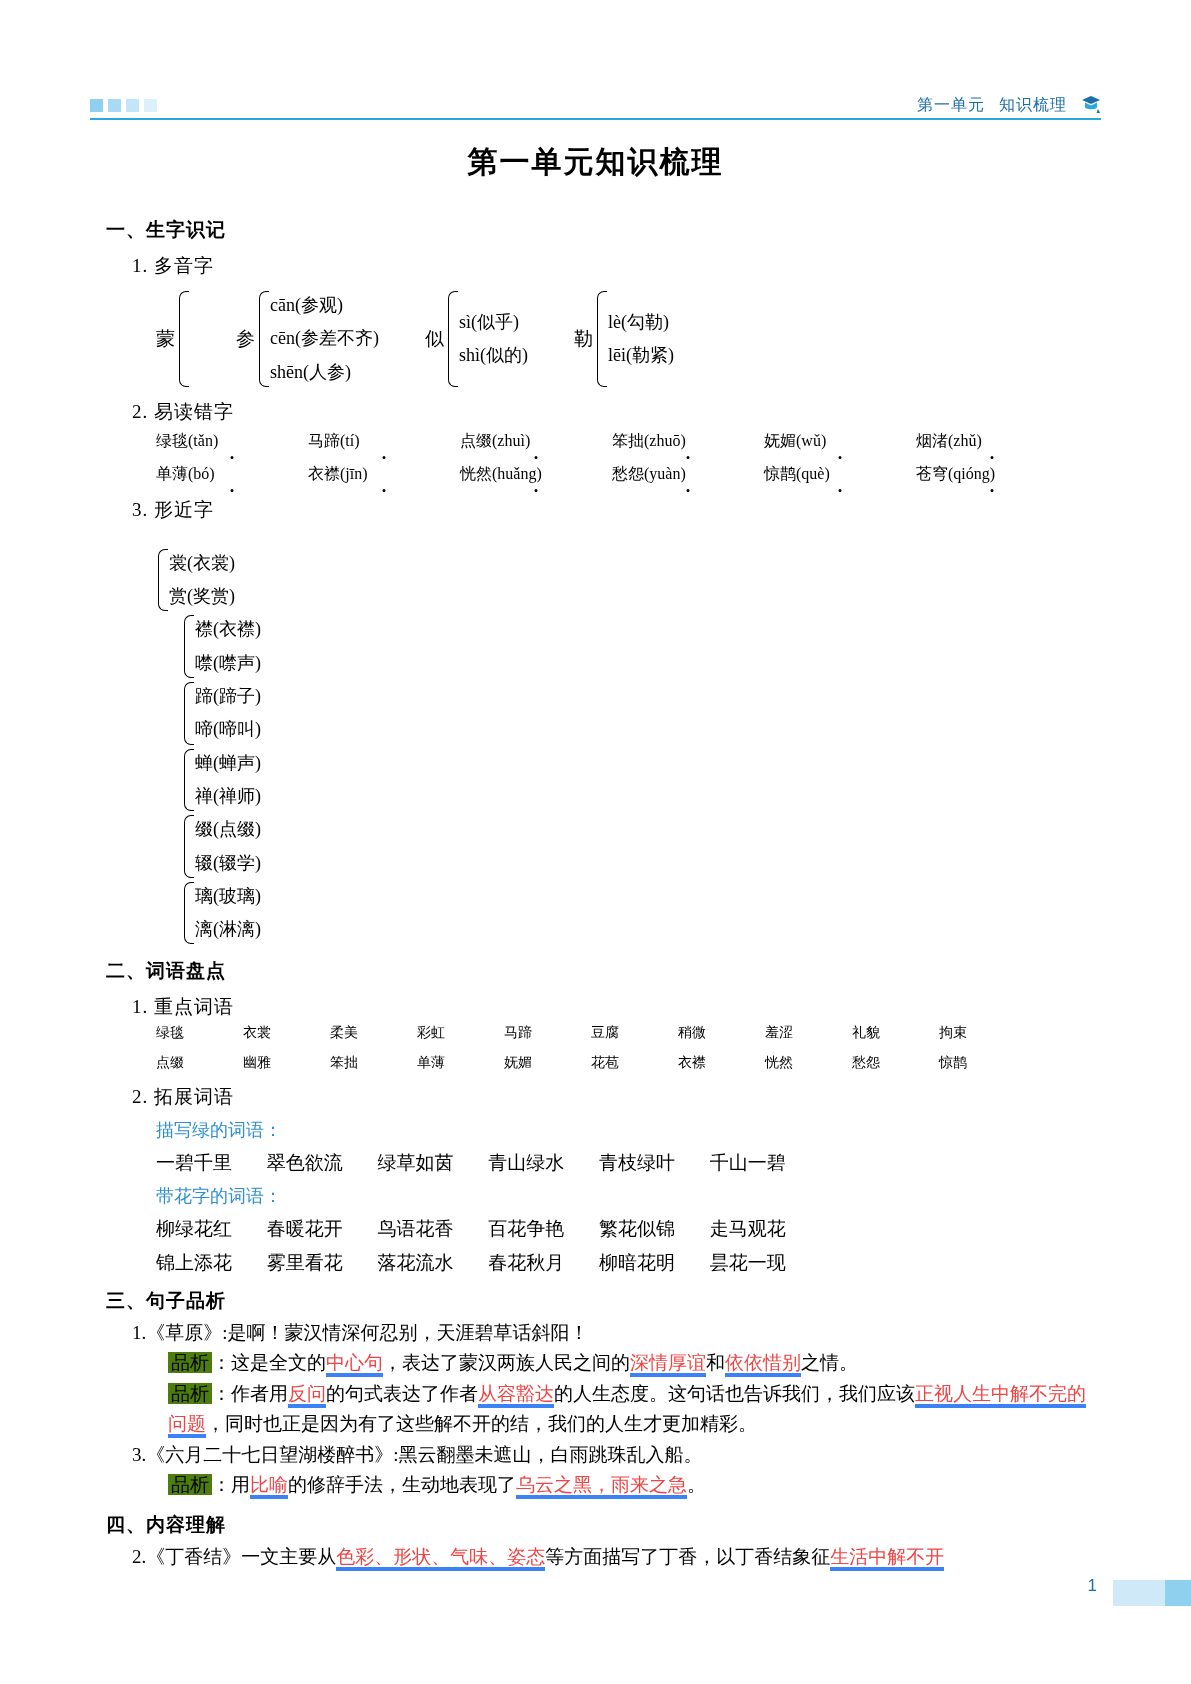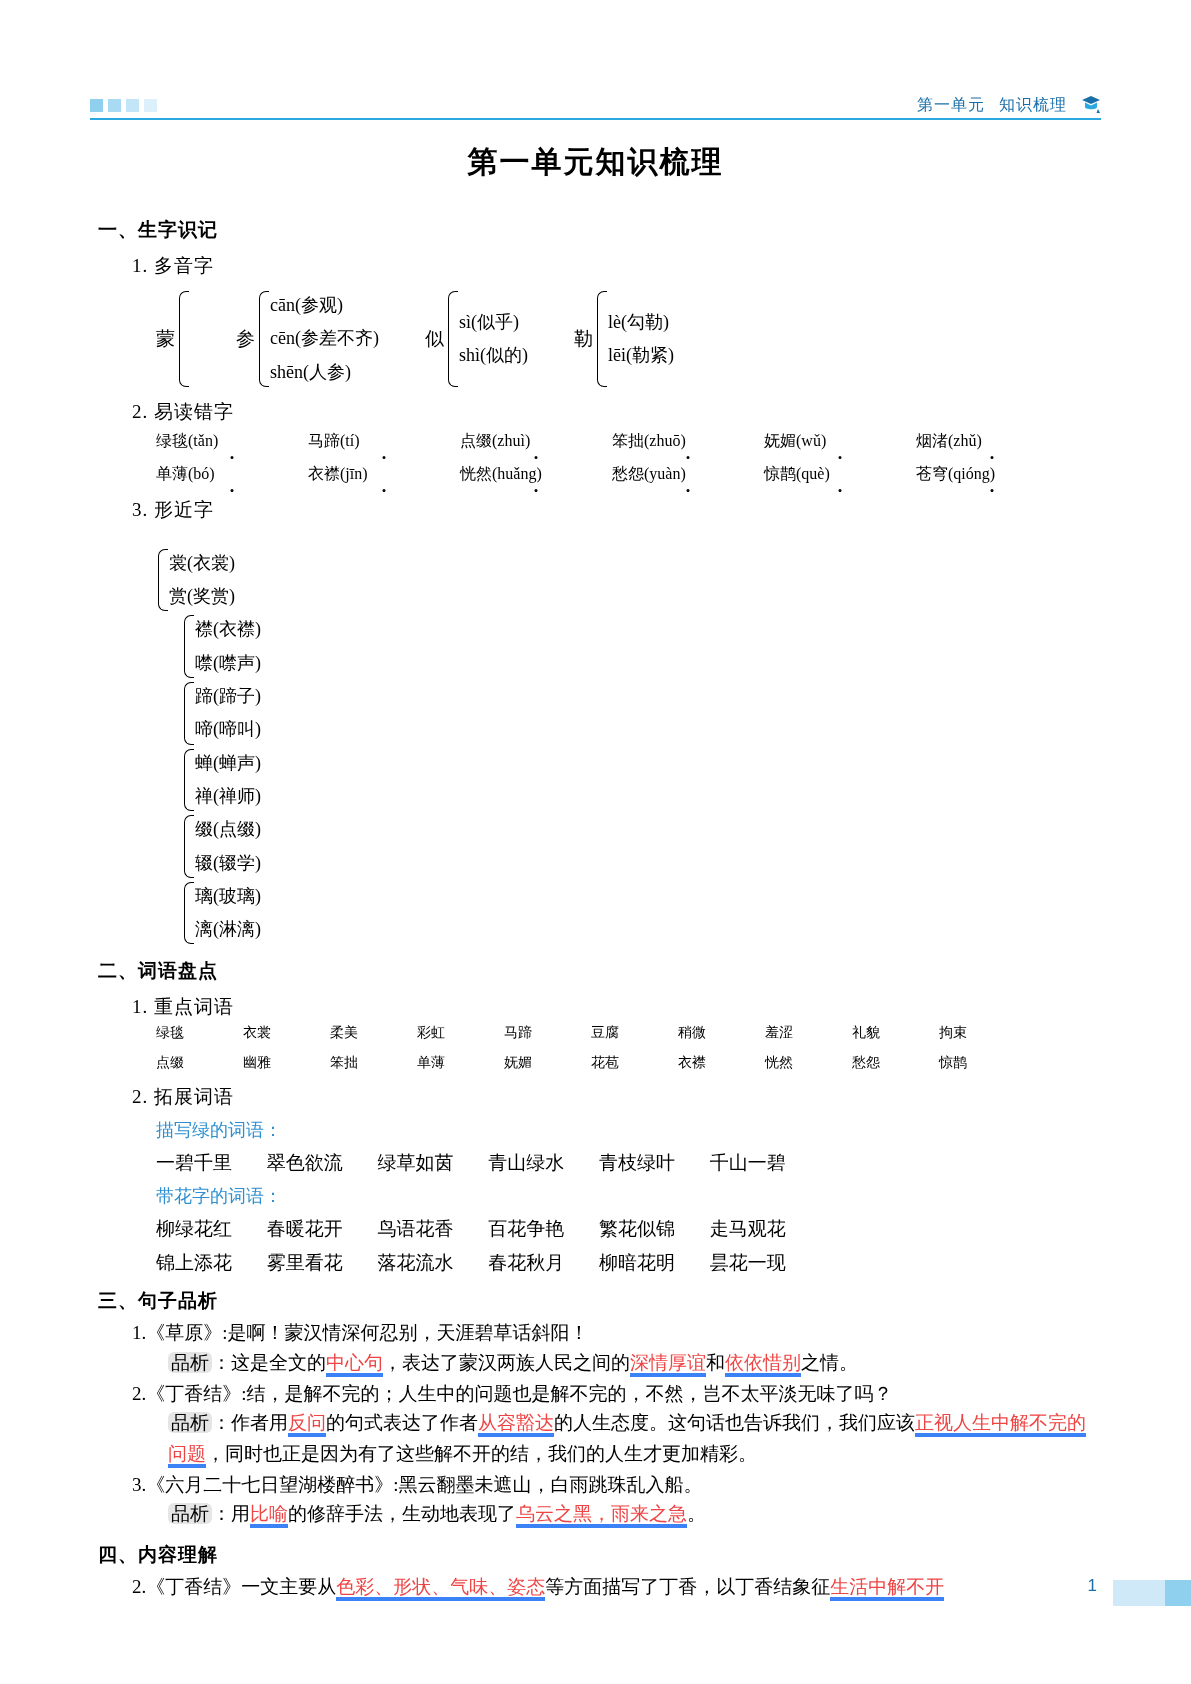--- a/index.html
+++ b/index.html
@@ -63,21 +63,21 @@
 
   
   .content {
     position: absolute;
     top: 205px; left: 90px; width: 1011px;
   }
   .sec-head {
     font-family: "Liberation Sans", sans-serif;
     font-weight: bold;
     font-size: 19px;
-    margin: 12px 0 4px 8px;
+    margin: 12px 0 4px 16px;
     letter-spacing: 1px;
   }
   .sub-head {
     font-size: 19px;
     margin: 10px 0 4px 42px;
     letter-spacing: 1px;
   }
   .bgroup { display: flex; align-items: center; }
   .bgroup .lead { font-size: 19px; padding-right: 2px; }
   .brace {
@@ -142,24 +142,23 @@
     margin-left: 66px;
     margin-top: 8px;
   }
   .phrase-line { margin-left: 66px; margin-top: 8px; font-size: 19px; }
   .phrase-line span { margin-right: 30px; }
 
   
   .item { margin-left: 42px; margin-top: 0; font-size: 19px; line-height: 1.55; }
   .item2 { margin-left: 78px; font-size: 19px; line-height: 1.62; }
   .pin-badge {
-    background: #e5e5e5;
+    background: #4d7c0f;
     color: #000;
     padding: 0 3px;
-    border-radius: 6px;
   }
   .blue-u {
     color: #ef4444;
     border-bottom: 4px solid #3b82f6;
   }
 
   
   .footer-num {
     position: absolute; right: 94px; bottom: 88px;
     font-family: "Liberation Sans", sans-serif;
@@ -364,23 +363,20 @@
 
     <div class="sec-head">三、句子品析</div>
 
     <div class="item">
       <span>1.《草原》:</span><span>是啊！蒙汉情深何忍别，天涯碧草话斜阳！</span>
     </div>
     <div class="item2">
       <span class="pin-badge">品析</span><span>：这是全文的</span><span class="blue-u">中心句</span><span>，表达了蒙汉两族人民之间的</span><span class="blue-u">深情厚谊</span><span>和</span><span class="blue-u">依依惜别</span><span>之情。</span>
     </div>
 
-    <div class="item">
-      <span>2.《丁香结》:</span><span>结，是解不完的；人生中的问题也是解不完的，不然，岂不太平淡无味了吗？</span>
-    </div>
     <div class="item2">
       <span class="pin-badge">品析</span><span>：作者用</span><span class="blue-u">反问</span><span>的句式表达了作者</span><span class="blue-u">从容豁达</span><span>的人生态度。这句话也告诉我们，我们应该</span><span class="blue-u">正视人生中解不完的问题</span><span>，同时也正是因为有了这些解不开的结，我们的人生才更加精彩。</span>
     </div>
 
     <div class="item">
       <span>3.《六月二十七日望湖楼醉书》:</span><span>黑云翻墨未遮山，白雨跳珠乱入船。</span>
     </div>
     <div class="item2">
       <span class="pin-badge">品析</span><span>：用</span><span class="blue-u">比喻</span><span>的修辞手法，生动地表现了</span><span class="blue-u">乌云之黑，雨来之急</span><span>。</span>
     </div>

